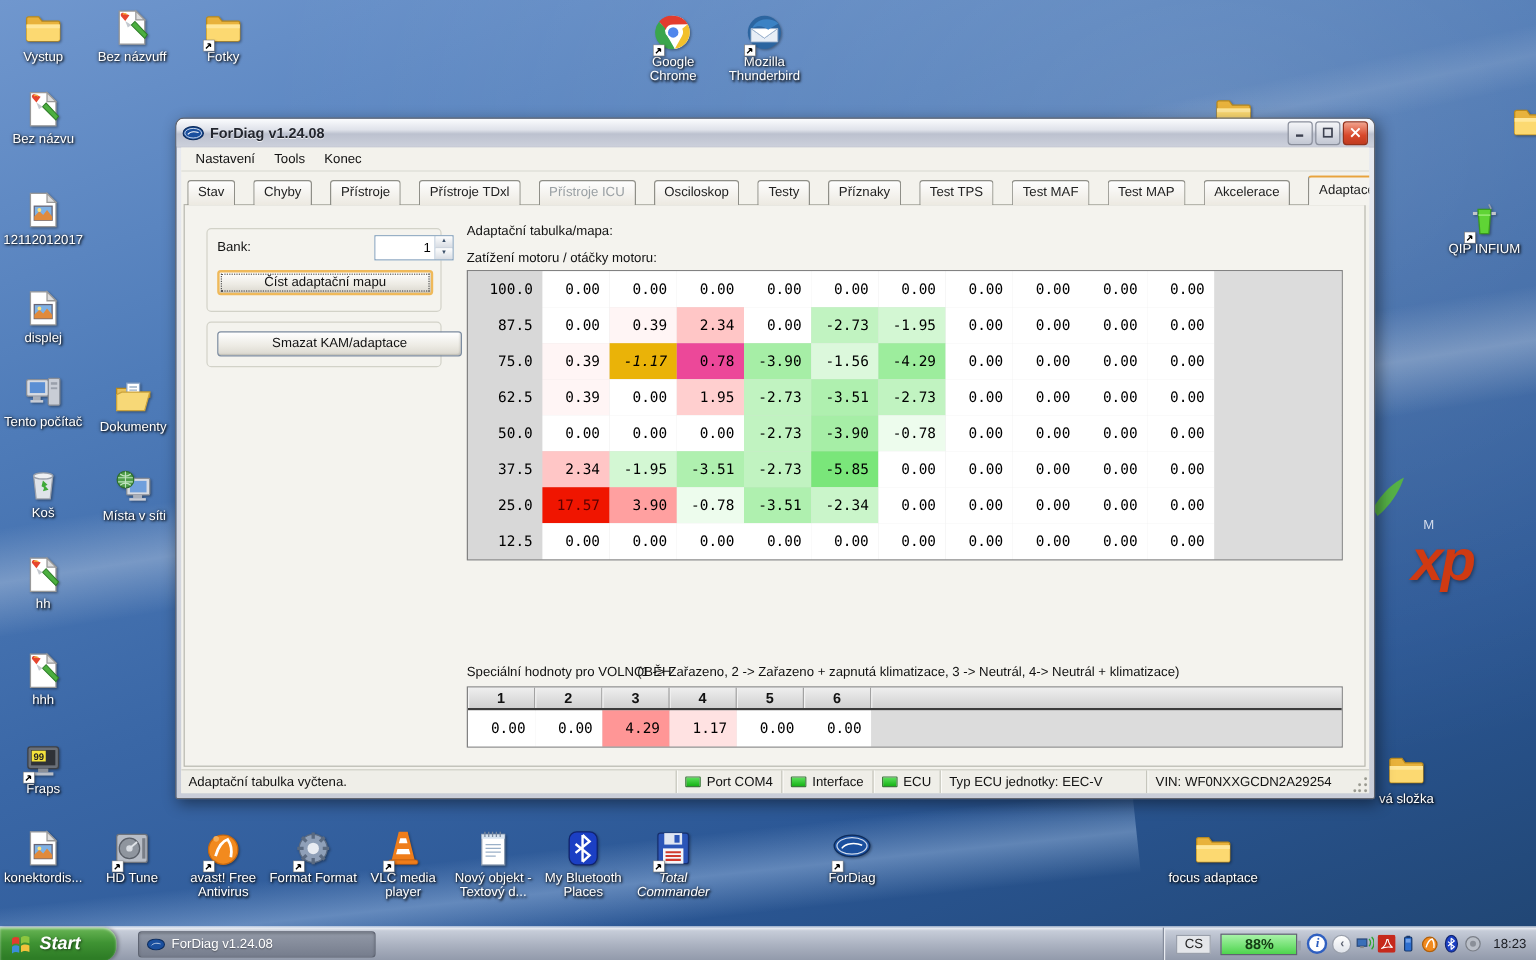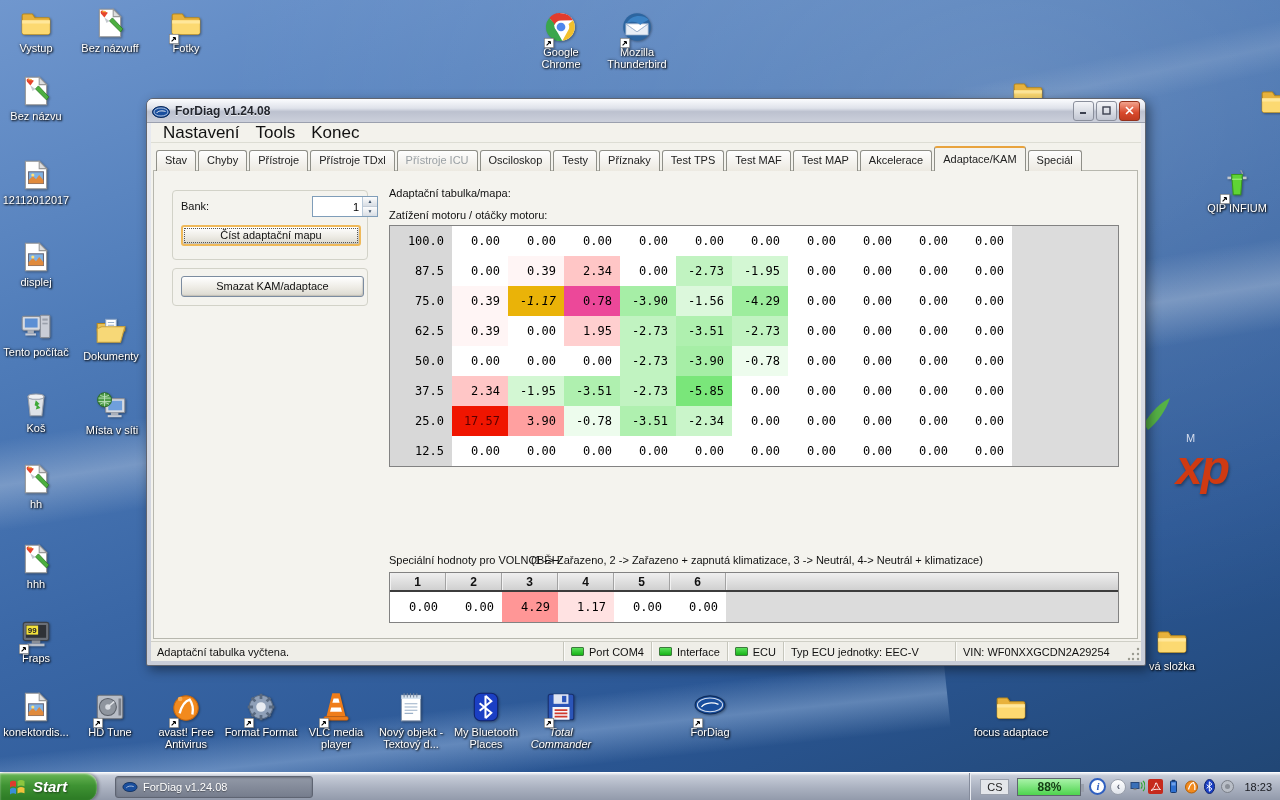--- a/index.html
+++ b/index.html
@@ -35,22 +35,22 @@
  display:flex;align-items:center;padding:0 5px;border-bottom:1px solid #9ba0ae}
 .title-ico{width:18px;height:13px;margin-right:5px}
 .title-text{font-size:12px;font-weight:bold;color:#23262e;text-shadow:0 1px 0 rgba(255,255,255,.7);flex:1}
 .win-btn{width:21px;height:20px;margin-left:2px;border-radius:3px;border:1px solid #8a8f9c;
  background:linear-gradient(180deg,#f4f5f8,#c2c7d3);display:flex;align-items:center;justify-content:center;
  font-size:11px;font-weight:bold;color:#3c4150;line-height:1}
 .win-btn.close{background:linear-gradient(180deg,#f2a38d,#d8482b 60%,#c13c20);border-color:#93321c;color:#fff}
 .win-body{position:absolute;left:4px;right:4px;top:24px;bottom:4px;background:#f3f2ec;overflow:hidden}
 .menubar{position:absolute;left:0;right:0;top:0;height:20px;background:#f3f2ec;
  border-bottom:1px solid #ddddd4;display:flex;align-items:center;padding-left:4px}
-.menu-item{font-size:17px;color:#111;padding:2px 8px}
-.tabstrip{position:absolute;left:5px;top:26px;height:22px;display:flex;align-items:flex-end;gap:2px;z-index:3}
+.menu-item{font-size:11px;color:#111;padding:2px 8px}
+.tabstrip{position:absolute;left:5px;top:26px;height:22px;display:flex;align-items:flex-end;gap:15px;z-index:3}
 .tab{font-size:11px;color:#222;padding:3px 8px 3px;height:21px;white-space:nowrap;
  background:linear-gradient(180deg,#fefefe,#ece9e1);border:1px solid #8f8f88;border-bottom:none;
  border-radius:3px 3px 0 0}
 .tab.selected{background:#f4f3ee;height:25px;padding-top:5px;border-top:2px solid #e8a33d;position:relative;z-index:4}
 .tab.disabled{color:#9aa0a4}
 .tabpanel{position:absolute;left:2px;right:3px;top:47px;bottom:22px;border:1px solid #b7b7ae;background:#f4f3ee}
 
 .groupbox{position:absolute;border:1px solid #d2d2c8;border-radius:4px;background:#f4f3ee}
 #gb1{left:18px;top:19px;width:196px;height:70px}
 #gb2{left:18px;top:97px;width:196px;height:38px}
@@ -486,21 +486,21 @@
         <div class="spin">
           <input value="1" style="">
           <div class="arrows">
             <div>▲</div>
             <div style="border-bottom:none">▼</div>
           </div>
         </div>
         <div class="xp-btn focused" style="left:8px;top:34px;width:180px">Číst adaptační mapu</div>
       </div>
       <div class="groupbox" id="gb2">
-        <div class="xp-btn" style="left:8px;top:7px;width:183px">Smazat KAM/adaptace</div>
+        <div class="xp-btn" style="left:8px;top:7px;width:204px">Smazat KAM/adaptace</div>
       </div>
       <span class="lbl" style="left:235px;top:16px">Adaptační tabulka/mapa:</span>
       <span class="lbl" style="left:235px;top:38px">Zatížení motoru / otáčky motoru:</span>
       <div class="maptable" style="left:235px;top:54px;width:730px">
         <div>
             <div class="mt-row">
               <div class="mt-label">100.0</div>
               <div class="mt-cell" style="background: rgb(255, 255, 255);">0.00</div>
               <div class="mt-cell" style="background: rgb(255, 255, 255);">0.00</div>
               <div class="mt-cell" style="background: rgb(255, 255, 255);">0.00</div>

